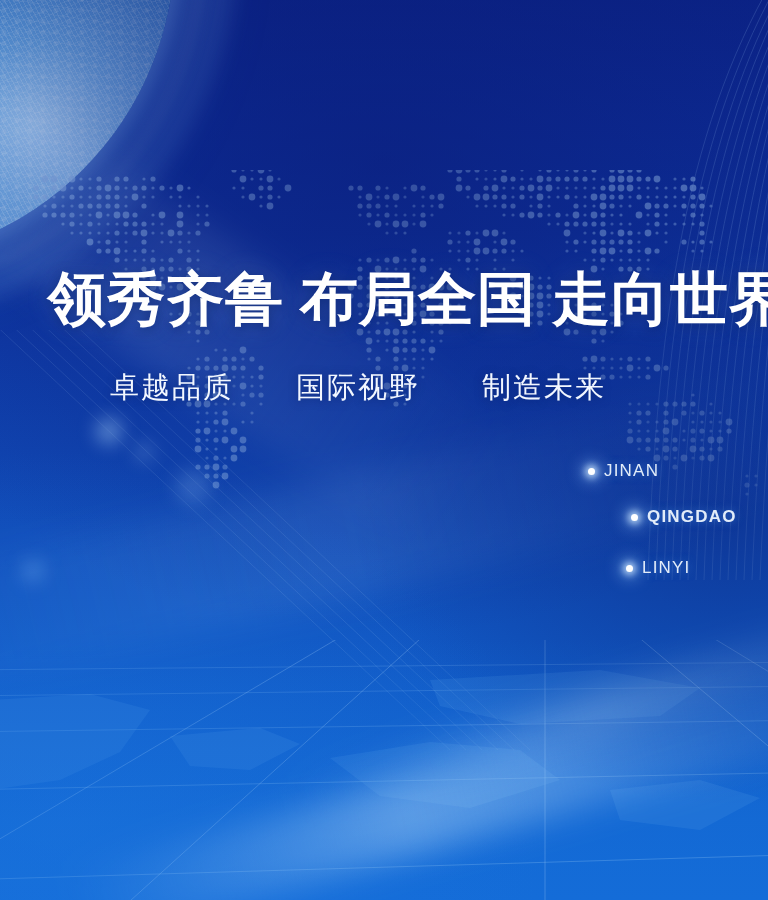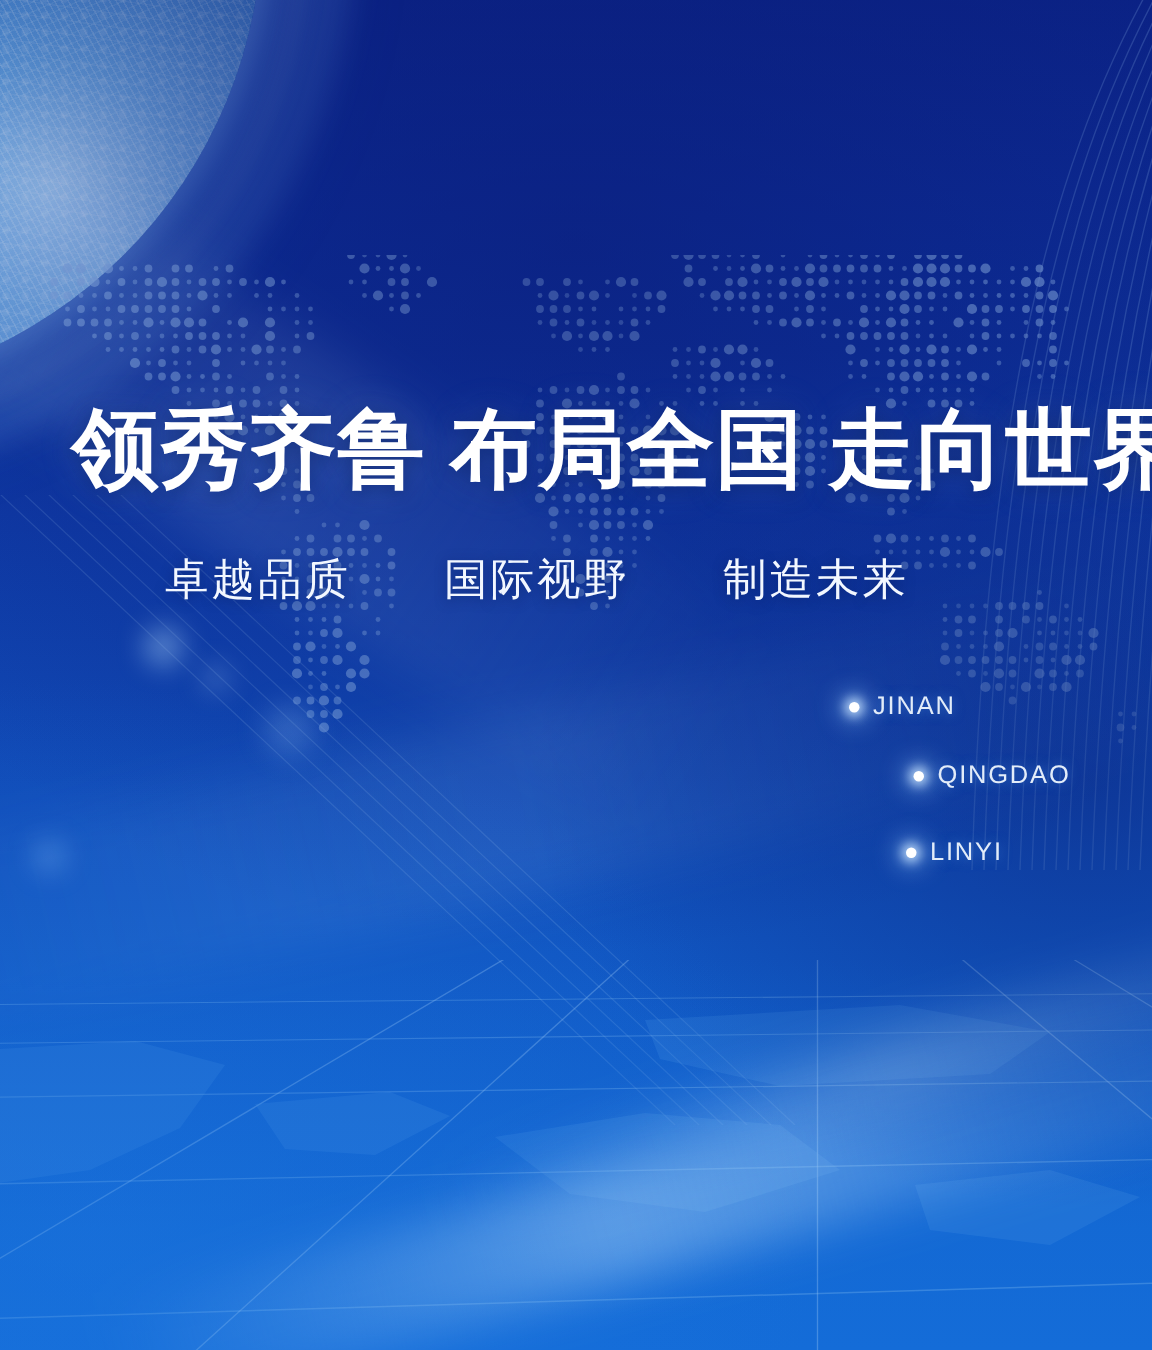--- a/index.html
+++ b/index.html
@@ -135,36 +135,36 @@
     font-size:29px;
     line-height:34px;
     letter-spacing:2px;
     color:#f2f7ff;
     white-space:nowrap;
     text-shadow:0 1px 8px rgba(5,25,90,.5);
   }
   #subline .gap2{display:inline-block;width:62px;}
 
   
-  .city{position:absolute;display:flex;align-items:center;gap:9px;white-space:nowrap;}
+  .city{position:absolute;display:flex;align-items:center;gap:9px;white-space:nowrap;margin-left:22px;}
   .city .dot{
     width:7px;height:7px;border-radius:50%;
     background:#ffffff;
     box-shadow:0 0 7px 3px rgba(200,228,255,.85), 0 0 16px 7px rgba(150,200,255,.45);
     flex:0 0 auto;
   }
   .city .cname{
     font-family:"Liberation Sans","DejaVu Sans",sans-serif;
     font-size:17px;
     letter-spacing:1.2px;
     color:#e2ecf9;
     text-shadow:0 0 8px rgba(80,150,230,.6);
   }
   #city-jinan{left:566px;top:461px;}
-  #city-qingdao{left:609px;top:507px;}
+  #city-qingdao{left:609px;top:507px;font-weight:bold;}
   #city-linyi{left:604px;top:558px;}
 </style>
 </head>
 <body>
 
 <div id="stage">
 
   <div class="layer" id="grad-base"></div>
 
   <div>

